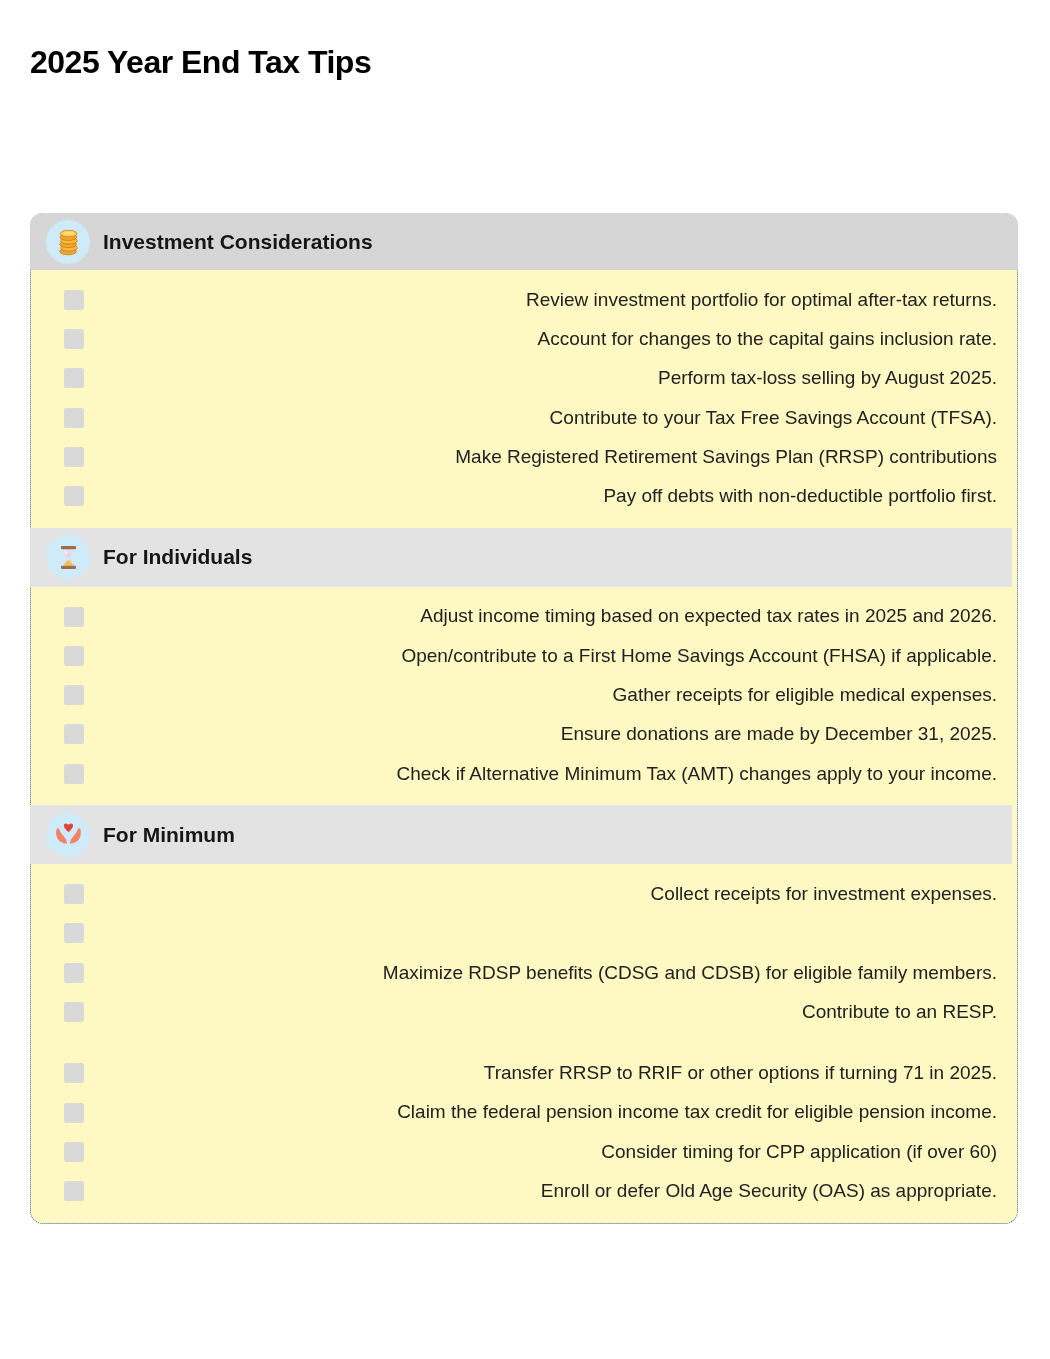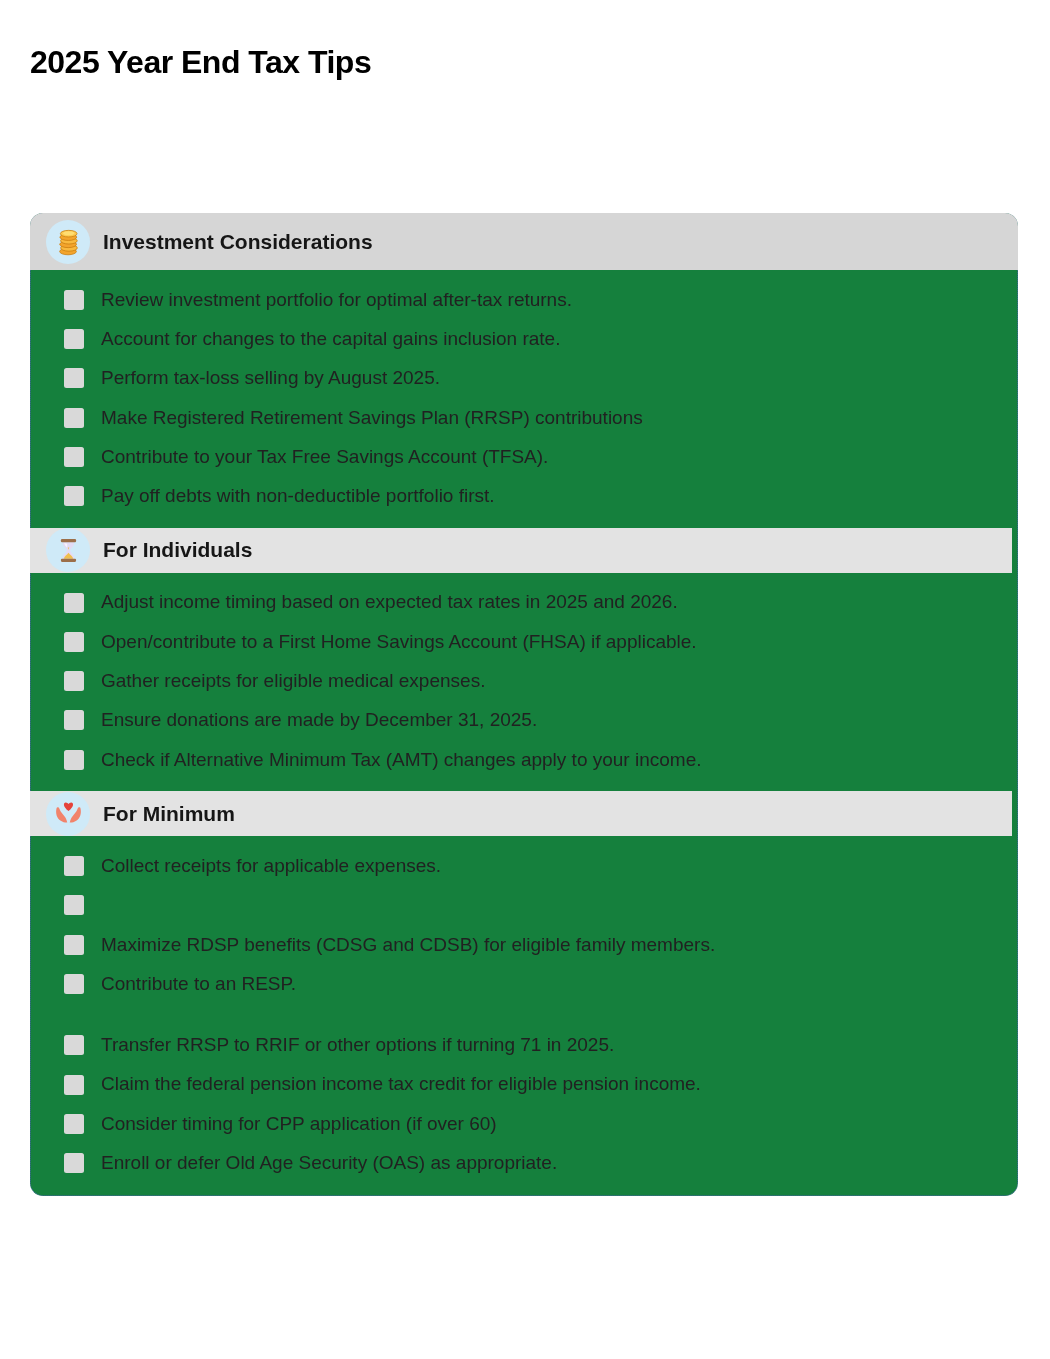--- a/index.html
+++ b/index.html
@@ -18,27 +18,27 @@
     position:relative;
     overflow:hidden;
   }
   .page-title{
     position:absolute;left:30px;top:44px;margin:0;
     font-size:32px;font-weight:700;color:#000;
     letter-spacing:-0.5px;
   }
   .checklist{
     position:absolute;left:30px;top:213px;width:988px;
-    background:#15803d;
+    background:#fef9c3;
     border:1px dotted var(--border-color);
     border-radius:13px;
   }
   .section-header{
     display:flex;align-items:center;gap:13px;
-    height:45px;
+    height:59px;
     background:var(--header-bg);
     margin-left:-1px;margin-right:5px;
     padding-left:16px;
     position:relative;
   }
   .section-header.first{
     height:57px;
     background:var(--header-primary-bg);
     margin:-1px -1px 0 -1px;
     border-radius:13px 13px 0 0;
@@ -50,20 +50,21 @@
     flex:none;
   }
   .icon-circle svg{width:31px;height:31px;display:block;}
   .section-title{
     margin:0;font-size:21px;font-weight:700;color:#161616;
   }
   .items{list-style:none;margin:0;padding:10px 0 12px 0;}
   .item{
     display:flex;align-items:center;gap:17px;
     padding:9.6px 20px 9.6px 33px;
+    justify-content:space-between;
   }
   .checkbox{
     width:20px;height:20px;border-radius:2.5px;
     background:var(--checkbox-bg);
     flex:none;cursor:pointer;
   }
   .item-label{
     font-size:19px;color:#212121;line-height:1.06;
   }
   .svg-defs{position:absolute;width:0;height:0;overflow:hidden;}
@@ -139,26 +140,26 @@
     <span class="item-label">Account for changes to the capital gains inclusion rate.</span>
   </li>
 
   <li class="item">
     <span class="checkbox" role="checkbox" aria-checked="false"></span>
     <span class="item-label">Perform tax-loss selling by August 2025.</span>
   </li>
 
   <li class="item">
     <span class="checkbox" role="checkbox" aria-checked="false"></span>
+    <span class="item-label">Contribute to your Tax Free Savings Account (TFSA).</span>
+  </li>
+
+  <li class="item">
+    <span class="checkbox" role="checkbox" aria-checked="false"></span>
     <span class="item-label">Make Registered Retirement Savings Plan (RRSP) contributions</span>
-  </li>
-
-  <li class="item">
-    <span class="checkbox" role="checkbox" aria-checked="false"></span>
-    <span class="item-label">Contribute to your Tax Free Savings Account (TFSA).</span>
   </li>
 
   <li class="item">
     <span class="checkbox" role="checkbox" aria-checked="false"></span>
     <span class="item-label">Pay off debts with non-deductible portfolio first.</span>
   </li>
 </ul>
   </section>
 
   <section>
@@ -203,21 +204,21 @@
       <span class="icon-circle">
             <svg viewBox="0 0 32 32">
               <use href="#sym-heart-hands-icon"></use>
             </svg>
           </span>
       <h2 class="section-title">For Minimum</h2>
     </header>
     <ul class="items">
   <li class="item">
     <span class="checkbox" role="checkbox" aria-checked="false"></span>
-    <span class="item-label">Collect receipts for applicable expenses.</span>
+    <span class="item-label">Collect receipts for investment expenses.</span>
   </li>
 
   <li class="item">
     <span class="checkbox" role="checkbox" aria-checked="false"></span>
   </li>
 
   <li class="item">
     <span class="checkbox" role="checkbox" aria-checked="false"></span>
     <span class="item-label">Maximize RDSP benefits (CDSG and CDSB) for eligible family members.</span>
   </li>

